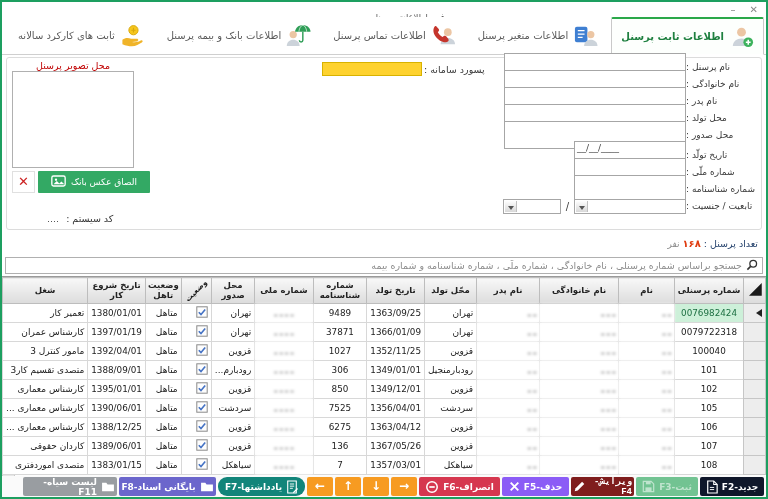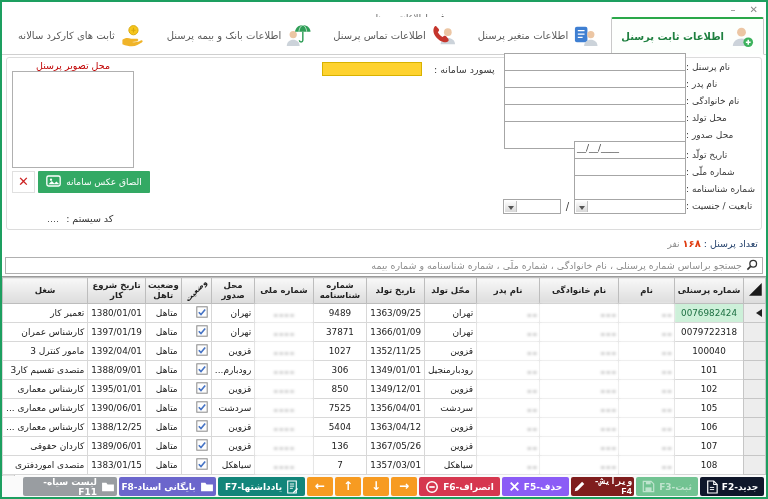--- a/index.html
+++ b/index.html
@@ -27,21 +27,21 @@
   .photo-box{position:absolute;top:69px;left:10px;width:122px;height:97px;border:1px solid #b0b0b0;background:#fff;}
   .photo-actions{position:absolute;top:169px;left:10px;display:flex;direction:ltr;gap:3px;}
   .btn-remove-photo{width:23px;height:22px;background:#fff;border:1px solid #e0e0e0;color:#cc2222;
     font-weight:bold;font-size:13px;text-align:center;line-height:20px;cursor:pointer;}
   .btn-attach{height:22px;width:112px;background:#33a964;color:#fff;border:none;display:flex;direction:ltr;
     align-items:center;justify-content:center;gap:5px;font-size:9px;cursor:pointer;border-radius:1px;}
   .btn-attach svg{width:15px;height:12px;}
   .syscode{position:absolute;top:211px;left:45px;font-size:9.5px;color:#333;direction:rtl;}
   .syscode b{font-weight:normal;margin-right:4px;color:#555;}
   .password-row{position:absolute;top:60px;left:320px;display:flex;align-items:center;direction:rtl;}
-  .password-row label{font-size:9.5px;color:#3a3a3a;white-space:nowrap;margin-left:12px;}
+  .password-row label{font-size:9.5px;color:#3a3a3a;white-space:nowrap;margin-left:2px;}
   .password-input{width:100px;height:14px;background:#fed22f;border:1px solid #d8b200;}
   
   .fields{position:absolute;top:58px;right:6px;width:258px;}
   .frow{display:flex;align-items:center;height:14px;margin-bottom:3px;}
   .frow.gap{margin-top:6px;}
   .frow label{flex:none;width:74px;font-size:9px;color:#3a3a3a;direction:rtl;text-align:left;white-space:nowrap;}
   .tinput{height:28px;border:1px solid #a6a6a6;background:#fff;font-size:9px;color:#444;
     direction:ltr;text-align:left;padding:0 2px;line-height:12px;}
   .tinput.wide{width:182px;}
   .tinput.narrow{width:112px;}
@@ -172,44 +172,44 @@
       <span>✕</span>
     </div>
     <div class="btn-attach">
       <span id="attach-icon"><span style="display: inline-flex; align-items: center;">
             <svg viewBox="0 0 18 14">
               <rect x="1" y="1" width="16" height="12" rx="2" fill="none" stroke="#fff" stroke-width="1.6"></rect>
               <circle cx="6" cy="5.5" r="1.4" fill="#fff"></circle>
               <path d="M3 11l4-4 3 3 2.5-2.5L16 11z" fill="#fff"></path>
             </svg>
           </span></span>
-      <span>الصاق عکس سامانه</span>
+      <span>الصاق عکس بانک</span>
     </div>
   </div>
   <div class="syscode">
     <span>کد سیستم :</span>
     <b>....</b>
   </div>
 
   <div class="password-row">
     <label>پسورد سامانه :</label>
     <div class="password-input"></div>
   </div>
 
   <div class="fields" id="fields">
       <div class="frow">
         <label>نام پرسنل :</label>
         <div class="tinput wide"></div>
       </div>
       <div class="frow">
+        <label>نام خانوادگی :</label>
+        <div class="tinput wide"></div>
+      </div>
+      <div class="frow">
         <label>نام پدر :</label>
-        <div class="tinput wide"></div>
-      </div>
-      <div class="frow">
-        <label>نام خانوادگی :</label>
         <div class="tinput wide"></div>
       </div>
       <div class="frow">
         <label>محل تولد :</label>
         <div class="tinput wide"></div>
       </div>
       <div class="frow">
         <label>محل صدور :</label>
         <div class="tinput wide"></div>
       </div>
@@ -436,21 +436,21 @@
             <td>کارشناس معماری ...</td>
           </tr>
           <tr>
             <td class="rowhdr"></td>
             <td class="num">106</td>
             <td class="blur">ـ ـ</td>
             <td class="blur">ـ ـ ـ</td>
             <td class="blur">ـ ـ</td>
             <td>قزوین</td>
             <td class="num">1363/04/12</td>
-            <td class="num">5404</td>
+            <td class="num">6275</td>
             <td class="blur num">ـ ـ ـ ـ</td>
             <td>قزوین</td>
             <td><span style="display: inline-flex; align-items: center;">
                 <svg class="cb" viewBox="0 0 12 12">
                   <rect x=".8" y=".8" width="10.4" height="10.4" fill="#fdfdfd" stroke="#8a8a8a"></rect>
                   <path d="M2.8 6.2l2.2 2.4 4.2-5" fill="none" stroke="#4472c4" stroke-width="1.6"></path>
                 </svg>
               </span></td>
             <td>متاهل</td>
             <td class="num">1388/12/25</td>
@@ -545,21 +545,21 @@
           <svg width="14" height="14" viewBox="0 0 15 15">
             <circle cx="7.5" cy="7.5" r="5.6" fill="none" stroke="#fff" stroke-width="1.6"></circle>
             <path d="M4.6 7.5h5.8" stroke="#fff" stroke-width="1.8"></path>
           </svg>
         </span>
       </div>
       <div class="navbtn">→</div>
       <div class="navbtn">↓</div>
       <div class="navbtn">↑</div>
       <div class="navbtn">←</div>
-      <div class="bbtn" style="background: rgb(18, 133, 122); width: 87px;">
+      <div class="bbtn" style="background: rgb(18, 133, 122); width: 87px; border-radius: 9px;">
         <span style="display: inline-flex; align-items: center;">
           <svg width="12" height="14" viewBox="0 0 14 16">
             <path d="M2 1h10v14H2z" fill="none" stroke="#fff" stroke-width="1.3"></path>
             <path d="M4.5 4.5h5M4.5 7h5M4.5 9.5h3.5" stroke="#fff" stroke-width="1.1"></path>
             <path d="M8 14.2l5-5 1 1-5 5z" fill="#fff"></path>
           </svg>
         </span>
         <span class="lbl">یادداشتها-F7</span>
       </div>
       <div class="bbtn" style="background: rgb(107, 102, 204); width: 97px;">

